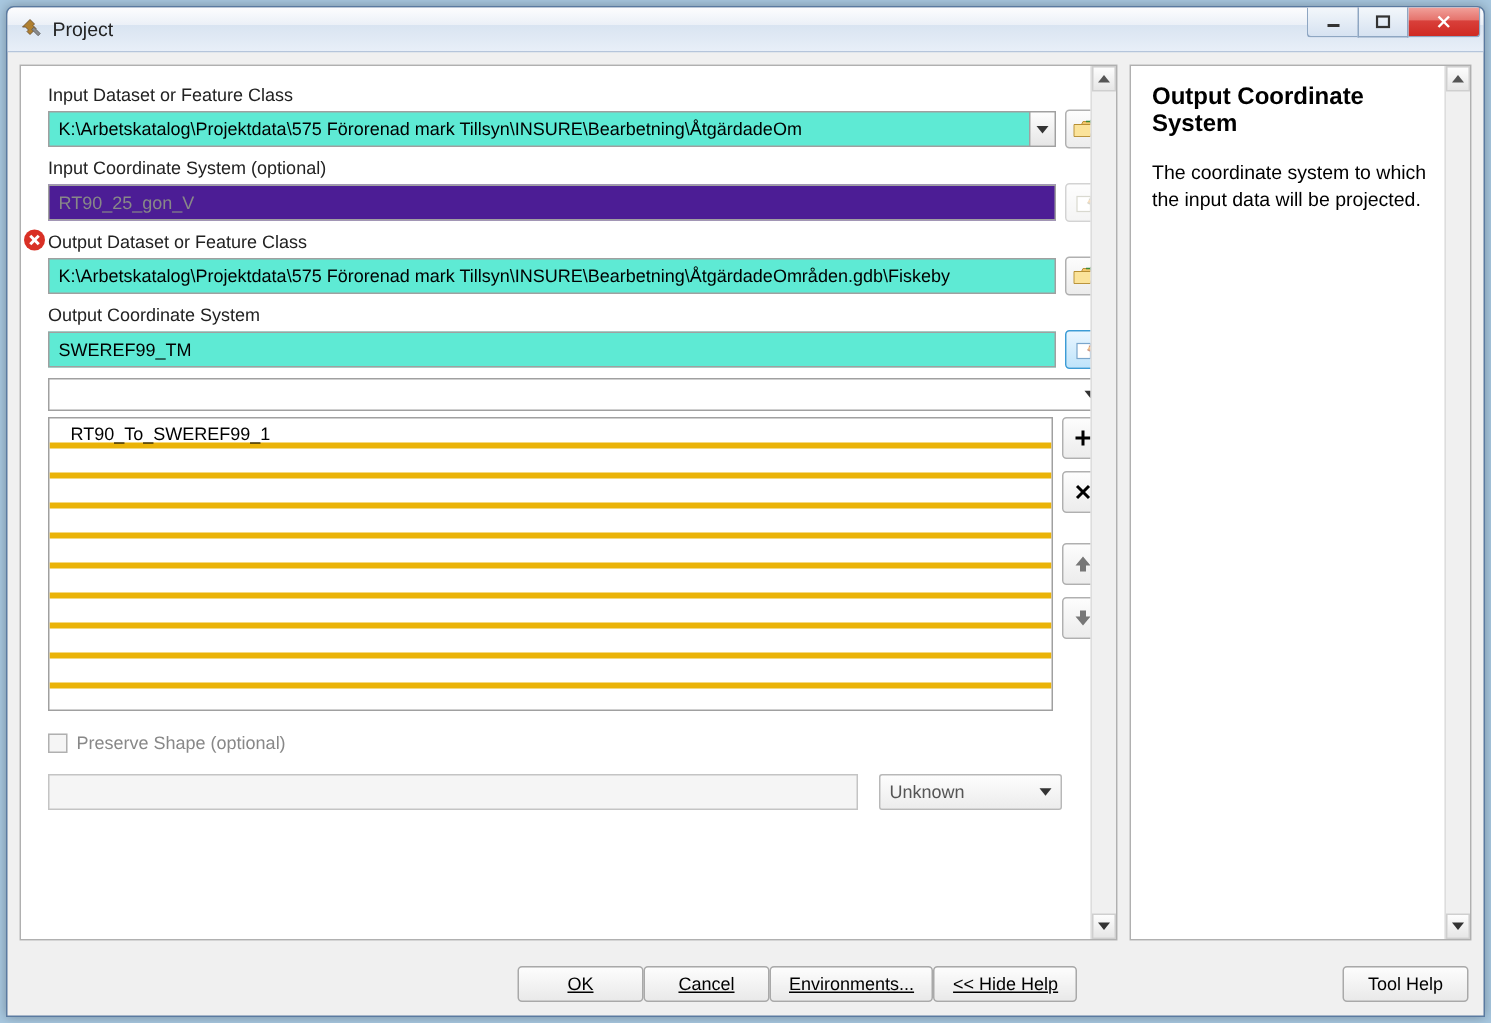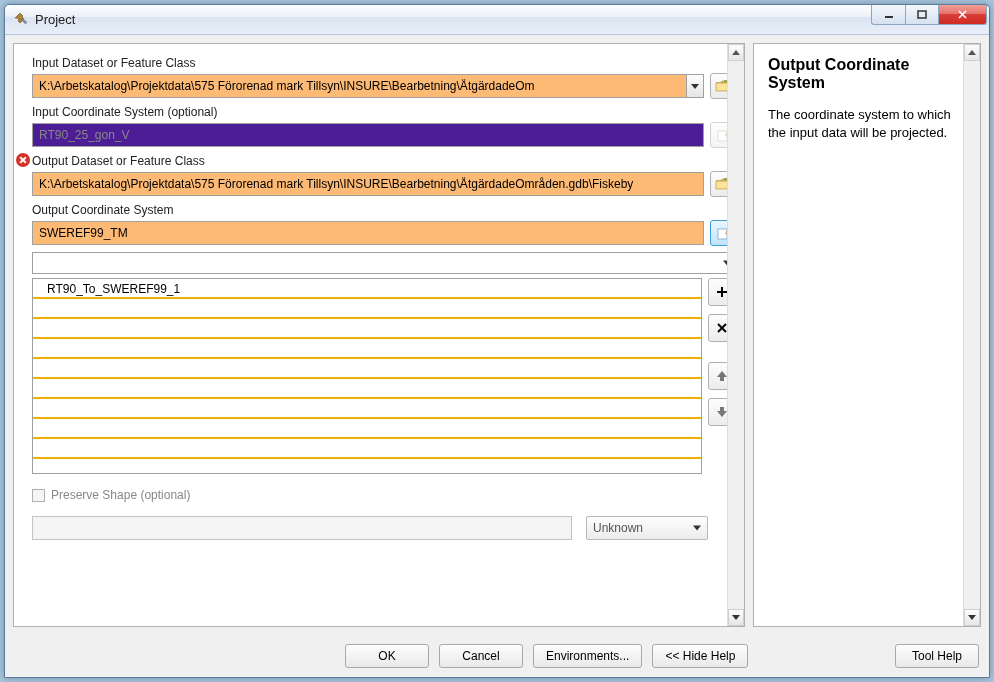--- a/index.html
+++ b/index.html
@@ -118,21 +118,21 @@
   }
   .row {
     display: flex;
     align-items: center;
     gap: 6px;
   }
   .text-input {
     flex: 1;
     height: 24px;
     border: 1px solid #a0a0a0;
-    background: #fdba74;
+    background: #5eead4;
     padding: 0 6px;
     font-size: 12px;
     font-family: inherit;
     color: #000;
     outline: none;
   }
   .text-input.readonly {
     background: #4c1d95;
     color: #888;
   }
@@ -209,21 +209,21 @@
     flex: 1;
     height: 196px;
     border: 1px solid #a0a0a0;
     background: #fff;
     overflow: hidden;
   }
   .list-row {
     height: 20px;
     line-height: 20px;
     padding-left: 14px;
-    border-bottom: 2px solid #eab308;
+    border-bottom: 4px solid #eab308;
     font-size: 12px;
     color: #000;
   }
   .list-row.empty { color: transparent; }
   .list-btns {
     display: flex;
     flex-direction: column;
     gap: 8px;
   }
   .list-btns .icon-btn { width: 28px; height: 28px; }
@@ -297,21 +297,21 @@
     background: linear-gradient(to bottom,#fdfdfd,#e9e9e9);
     border-radius: 3px;
     font-size: 12px;
     color: #000;
     display:flex;align-items:center;justify-content:center;
     padding: 0 12px;
     cursor:pointer;
   }
   .btn-group-left {
     margin-left: 330px;
-    display:flex; gap:10px;
+    display:flex; text-decoration:underline;
   }
   .btn-group-right { margin-left:auto;border-radius:10px; }
 
   .hammer-icon {
     width: 16px; height: 16px; display:block;
   }
 
   .tri-down {
     width:0;height:0;border-left:4px solid transparent;border-right:4px solid transparent;border-top:5px solid #333;
   }

